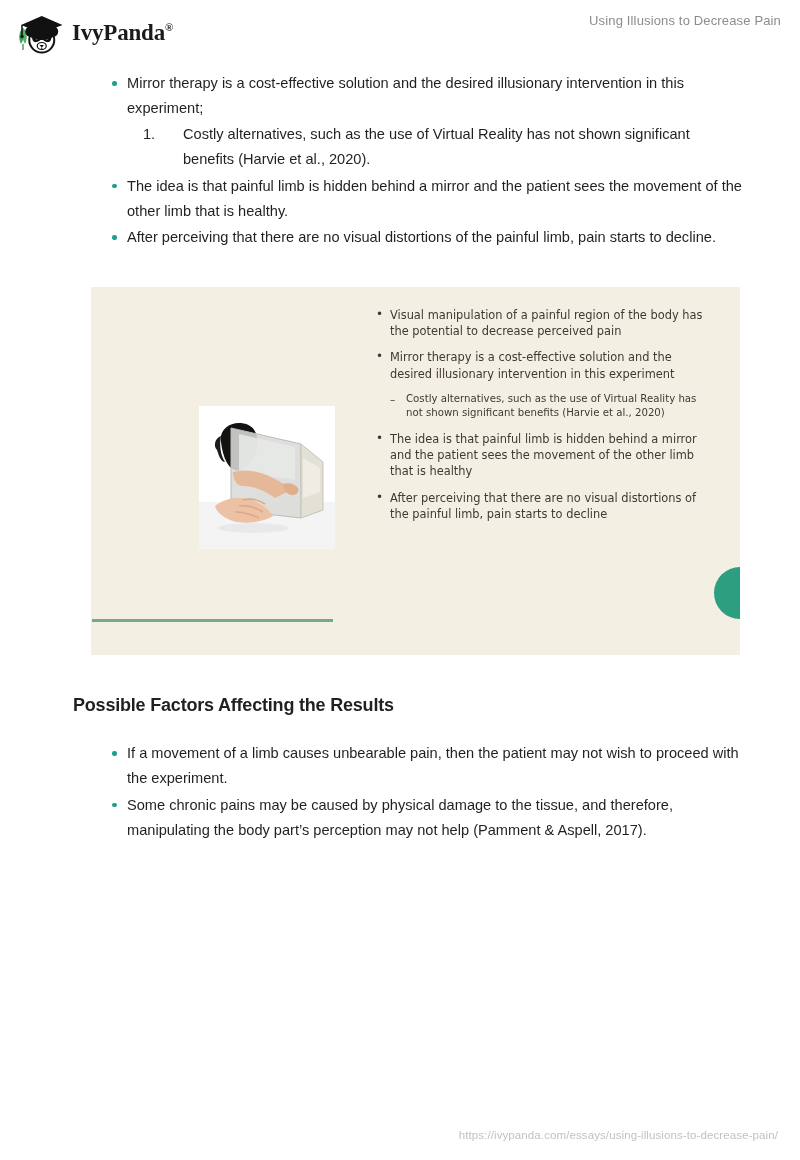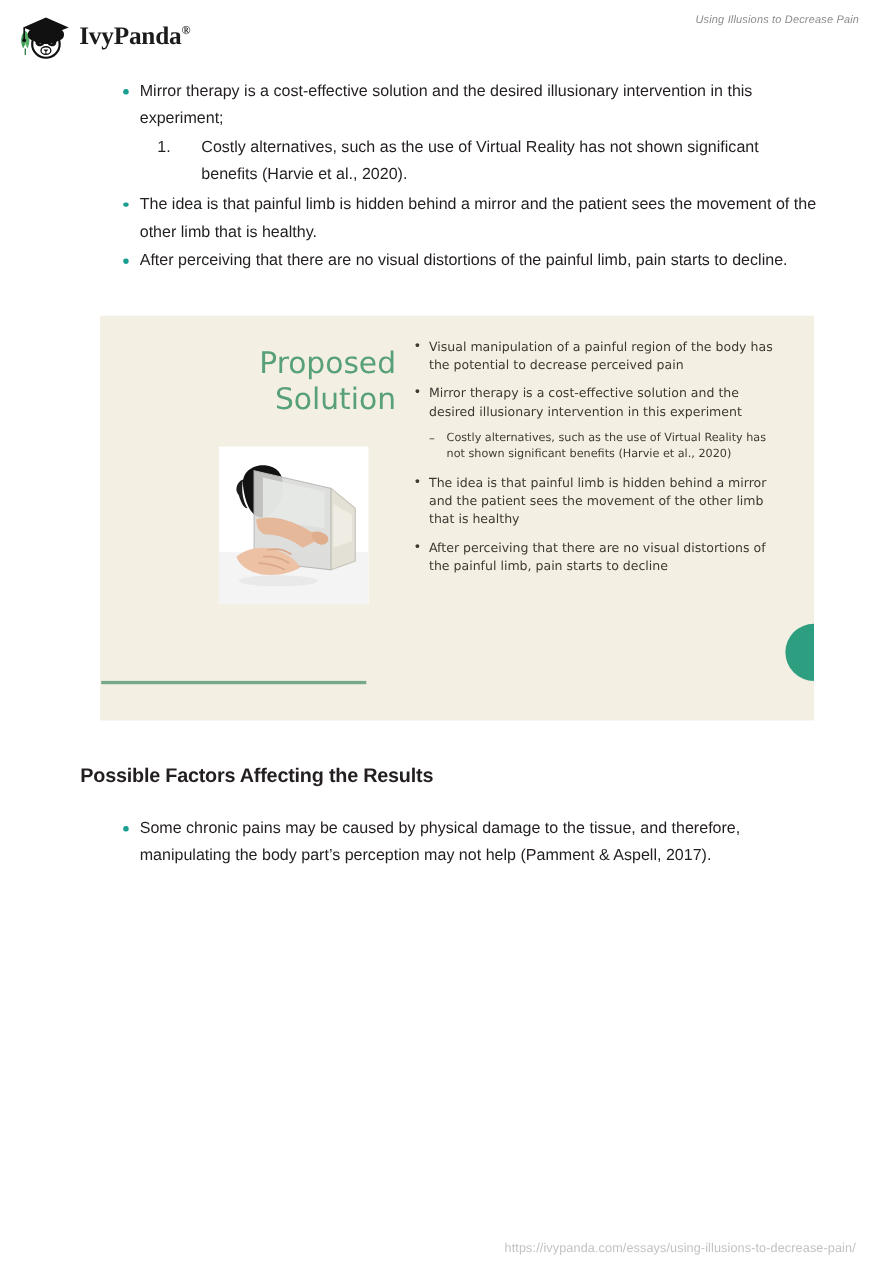--- a/index.html
+++ b/index.html
@@ -50,25 +50,24 @@
   .brand-reg {
     font-family: "Liberation Serif", serif;
     font-size: 11px;
     vertical-align: super;
     font-weight: bold;
   }
   .header-title {
     position: absolute;
     right: 22px;
     top: 13px;
-    font-size: 10px;
+    font-size: 13px;
     color: #8c8c8c;
     letter-spacing: 0.15px;
     white-space: nowrap;
-    font-style: italic;
   }
 
   
   .content {
     position: absolute;
     top: 62px;
     left: 0;
     width: 800px;
   }
 
@@ -314,24 +313,20 @@
       </li>
       <li class="bullet-item">
         <span>After perceiving that there are no visual distortions of the painful limb, pain starts to decline.</span>
       </li>
     </ul>
   </div>
 </div>
 
 <div class="slide">
   <div class="slide-left">
-    <div class="slide-title">
-      <span>Proposed</span><br>
-      <span>Solution</span>
-    </div>
 
     <div class="slide-photo">
       <svg width="136" height="143" viewBox="0 0 136 143" xmlns="http://www.w3.org/2000/svg">
         <rect x="0" y="0" width="136" height="143" fill="#ffffff"></rect>
 
         <rect x="0" y="96" width="136" height="47" fill="#f4f4f4"></rect>
 
         <path d="M22 36 C20 24 30 16 42 17 C54 18 60 27 58 40 C57 52 50 62 42 64 C30 67 24 52 22 36 Z" fill="#121212"></path>
         <path d="M18 44 C14 40 16 32 22 30 C20 40 22 50 26 56 C22 56 20 50 18 44 Z" fill="#1c1c1c"></path>
 
@@ -368,20 +363,21 @@
   </div>
 
   <div class="slide-dot"></div>
 </div>
 
 <h2 class="section-heading">Possible Factors Affecting the Results</h2>
 
 <div class="list-bottom-wrap">
   <div class="block-bottom" style="margin-top:0;">
     <ul class="bullets">
+      <li class="bullet-item">If a movement of a limb causes unbearable pain, then the patient may not wish to proceed with the experiment.</li>
       <li class="bullet-item">Some chronic pains may be caused by physical damage to the tissue, and therefore, manipulating the body part’s perception may not help (Pamment &amp; Aspell, 2017).</li>
     </ul>
   </div>
 </div>
 
 <div class="page-footer">
   <div class="footer-url">https://ivypanda.com/essays/using-illusions-to-decrease-pain/</div>
 </div>
 
 </body></html>

